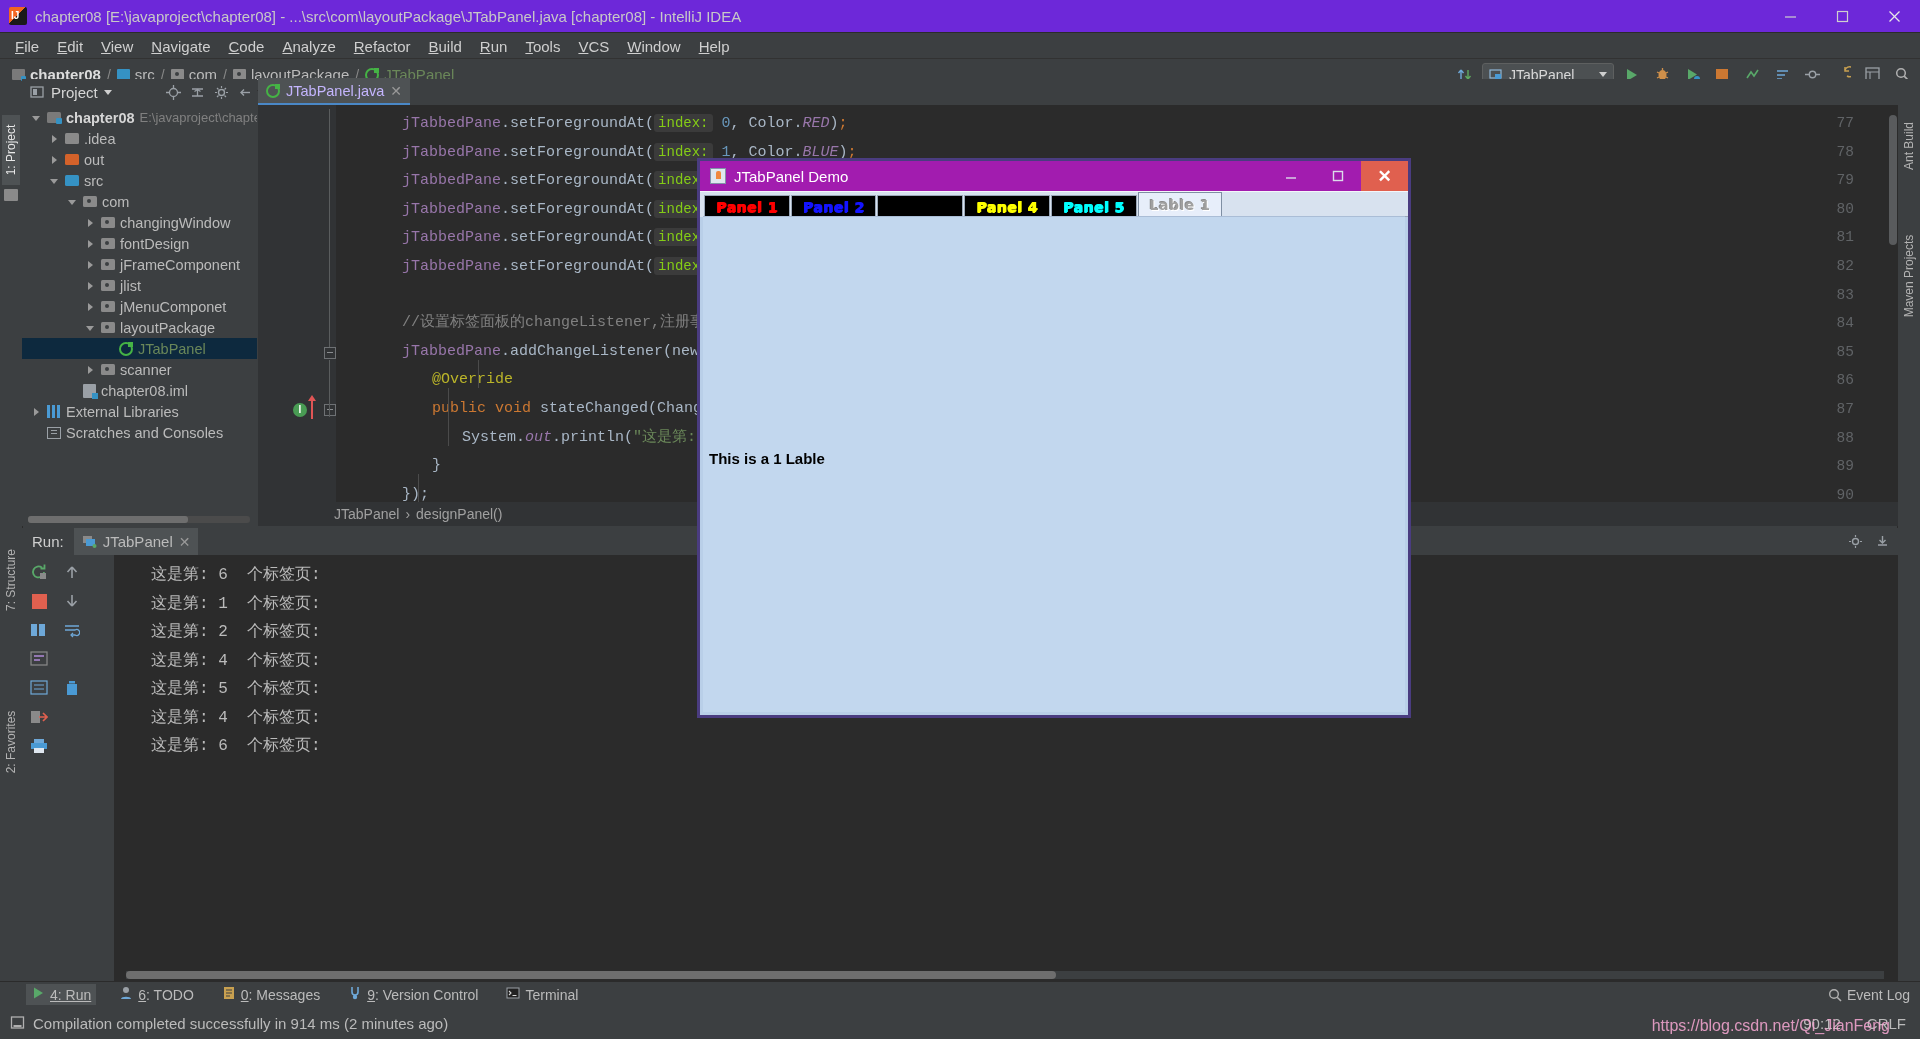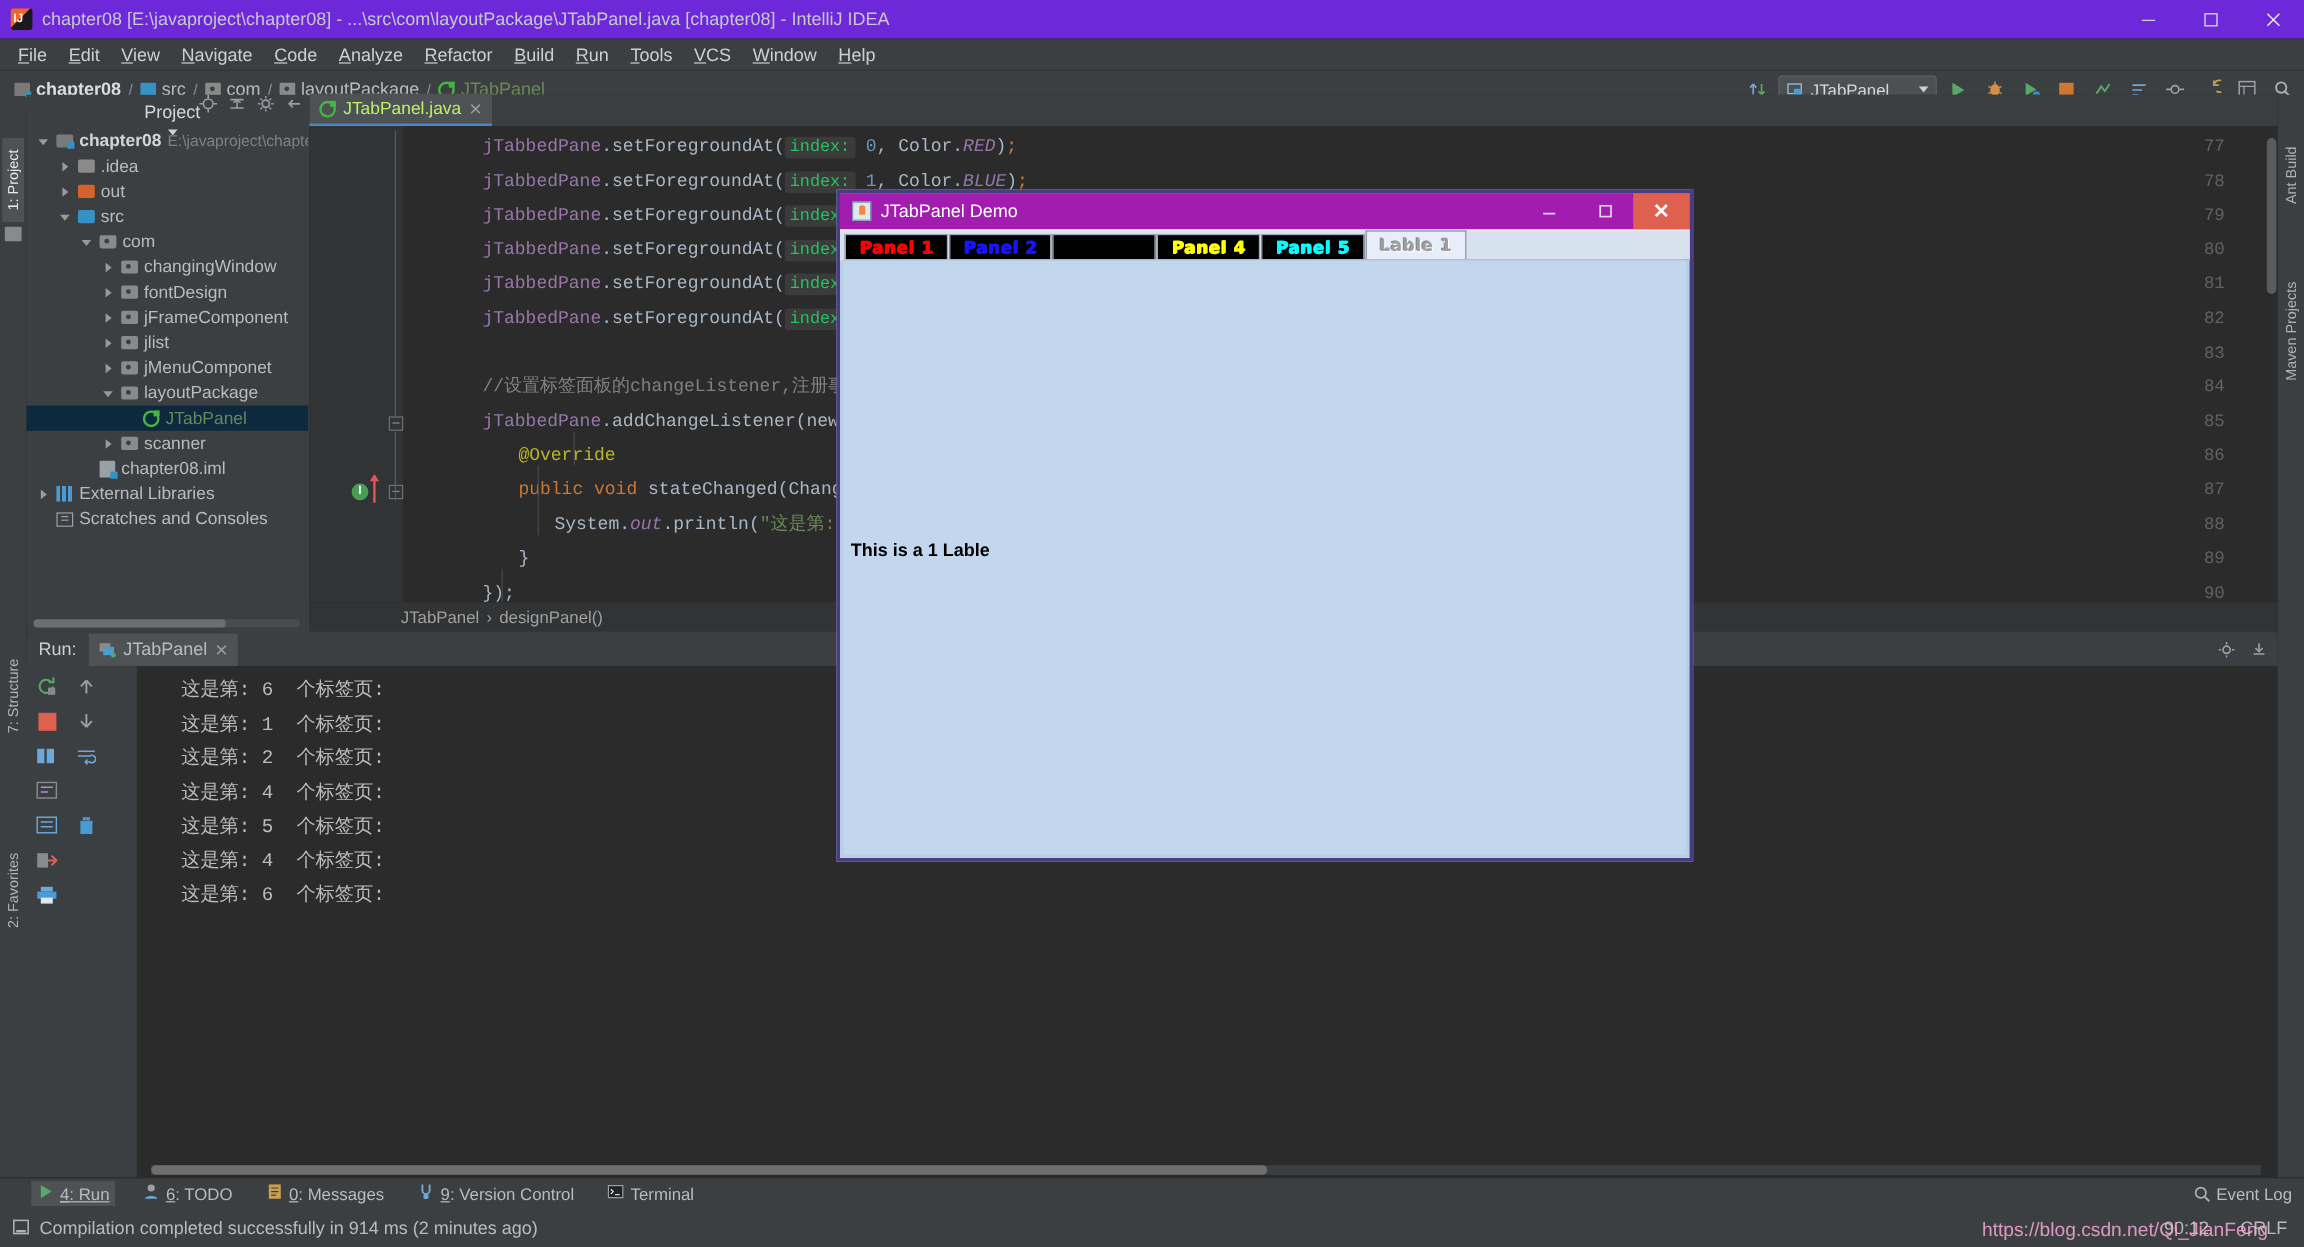--- a/index.html
+++ b/index.html
@@ -57,21 +57,21 @@
 
   
   .leftstrip{position:absolute;left:0;top:89px;width:22px;bottom:57px;background:#3c3f41;
              border-right:1px solid #2b2b2b;}
   .vlabel{position:absolute;left:-24px;width:70px;text-align:center;
           transform:rotate(-90deg);font-size:12px;color:#b4b4b4;white-space:nowrap;}
   .vlabel.sel{background:#4e5254;color:#e8e8e8;padding:2px 0;}
 
   
   .project-panel{position:absolute;left:22px;top:79px;width:235px;height:447px;background:#3c3f41;}
-  .pp-head{height:26px;display:flex;align-items:center;padding-left:8px;gap:6px;position:relative;flex-direction:column;}
+  .pp-head{height:26px;display:flex;align-items:center;padding-left:8px;gap:6px;position:relative;}
   .pp-title{font-size:15px;color:#d6d6d6;}
   .pp-head-icons{position:absolute;right:4px;display:flex;align-items:center;gap:9px;}
   .tree{position:absolute;top:28px;left:0;right:0;bottom:14px;overflow:hidden;font-size:14.5px;}
   .node{height:21px;display:flex;align-items:center;gap:5px;padding-right:4px;white-space:nowrap;}
   .node.sel{background:#0d293e;}
   .arrow{width:10px;height:10px;flex:none;position:relative;}
   .arrow.r::after{content:"";position:absolute;left:2px;top:1px;border-left:5px solid #9a9a9a;
                   border-top:4px solid transparent;border-bottom:4px solid transparent;}
   .arrow.d::after{content:"";position:absolute;left:0px;top:3px;border-top:5px solid #9a9a9a;
                   border-left:4px solid transparent;border-right:4px solid transparent;}
@@ -94,41 +94,41 @@
   .i-scr::after{content:"";position:absolute;left:3px;top:2px;width:6px;height:1.5px;background:#9aa0a6;
                 box-shadow:0 3px 0 #9aa0a6;}
   .pp-hscroll{position:absolute;left:6px;bottom:3px;width:222px;height:7px;background:#4b4b4b;border-radius:3px;}
   .pp-hscroll i{position:absolute;left:0;top:0;width:160px;height:7px;background:#6e6e6e;border-radius:3px;display:block;}
 
   
   .editor{position:absolute;left:258px;top:79px;right:22px;height:447px;background:#2b2b2b;}
   .ed-tabsrow{height:26px;background:#3c3f41;display:flex;align-items:flex-end;}
   .ed-tab{height:25px;display:flex;align-items:center;gap:6px;padding:0 8px;
           background:#4e5254;border-bottom:2px solid #4a88c7;font-size:14.5px;}
-  .ed-tab .lbl{color:#bef264;}
+  .ed-tab .lbl{color:#c4b5fd;}
   .ed-x{color:#999;font-size:14px;}
   .ed-body{position:absolute;top:26px;left:0;right:0;bottom:24px;background:#2b2b2b;overflow:hidden;}
   .gutter{position:absolute;left:0;top:0;bottom:0;width:78px;background:#313335;}
   .lineno{position:absolute;right:44px;width:30px;text-align:right;
           color:#606366;font-size:14.5px;font-family:"Liberation Mono", monospace;}
   .fold{position:absolute;left:66px;width:12px;height:12px;border:1px solid #6e7174;box-sizing:border-box;}
   .fold::after{content:"";position:absolute;left:2px;top:4px;width:6px;height:1px;background:#8a8d90;}
   .foldline{position:absolute;left:71px;width:1px;background:#5a5d5e;}
   .code{position:absolute;left:80px;top:0;right:0;bottom:0;
         font-family:"Liberation Mono", monospace;font-size:15px;white-space:pre;}
   .cline{position:absolute;left:64px;height:28px;line-height:28px;}
   .k-field{color:#9876aa;}
   .k-plain{color:#a9b7c6;}
   .k-num{color:#6897bb;}
   .k-static{color:#9876aa;font-style:italic;}
   .k-kw{color:#cc7832;}
   .k-ann{color:#bbb529;}
   .k-comment{color:#808080;}
   .k-str{color:#6a8759;}
-  .k-param{color:#22c55e;background:#3b3b3b;border-radius:3px;padding:1px 4px;font-size:14px;}
+  .k-param{color:#84cc16;background:#3b3b3b;border-radius:3px;padding:1px 4px;font-size:14px;}
   .indentline{position:absolute;width:1px;background:#4b4b4b;}
   .bulb{position:absolute;width:14px;height:14px;border-radius:50%;background:#499c54;
         color:#fff;font-size:10px;line-height:14px;text-align:center;font-weight:bold;}
   .redarrow{position:absolute;width:2px;background:#e05555;}
   .redarrow::before{content:"";position:absolute;left:-3px;top:-4px;border-bottom:6px solid #e05555;
                     border-left:4px solid transparent;border-right:4px solid transparent;}
   .ed-breadcrumb{position:absolute;bottom:0;left:0;right:0;height:24px;background:#313335;
                  display:flex;align-items:center;padding-left:76px;gap:6px;font-size:14px;color:#a0a0a0;}
   .ed-scroll{position:absolute;right:0;top:26px;bottom:24px;width:12px;background:#2b2b2b;}
   .ed-scroll i{position:absolute;right:1px;width:8px;background:#595b5d;border-radius:4px;display:block;}

